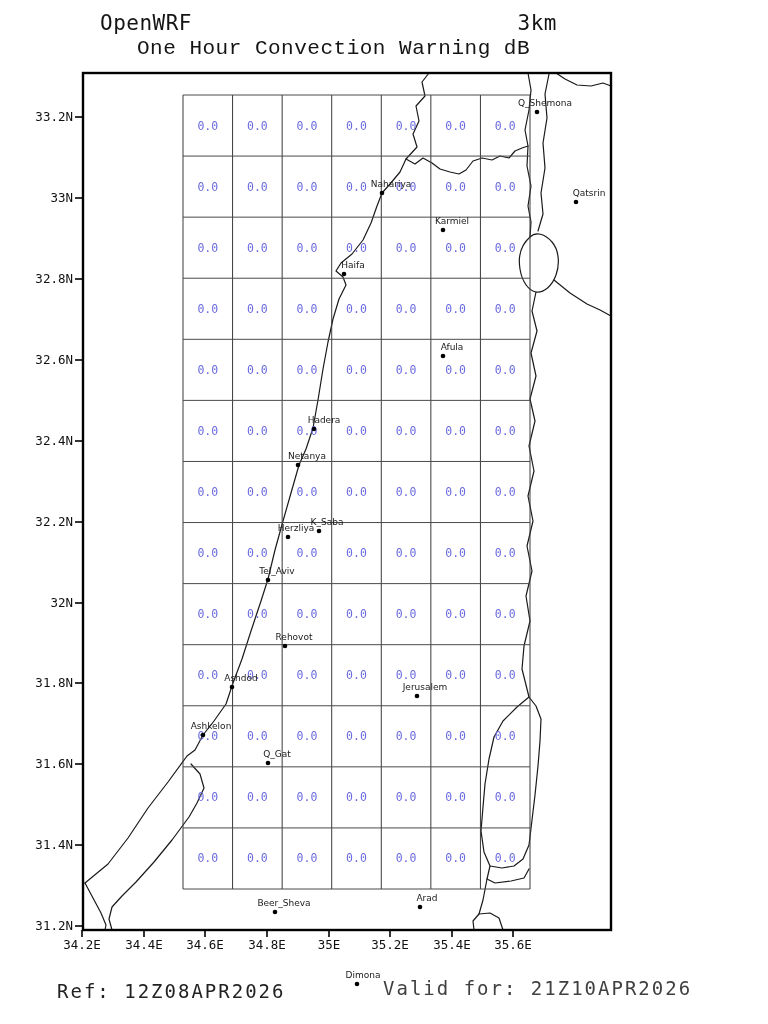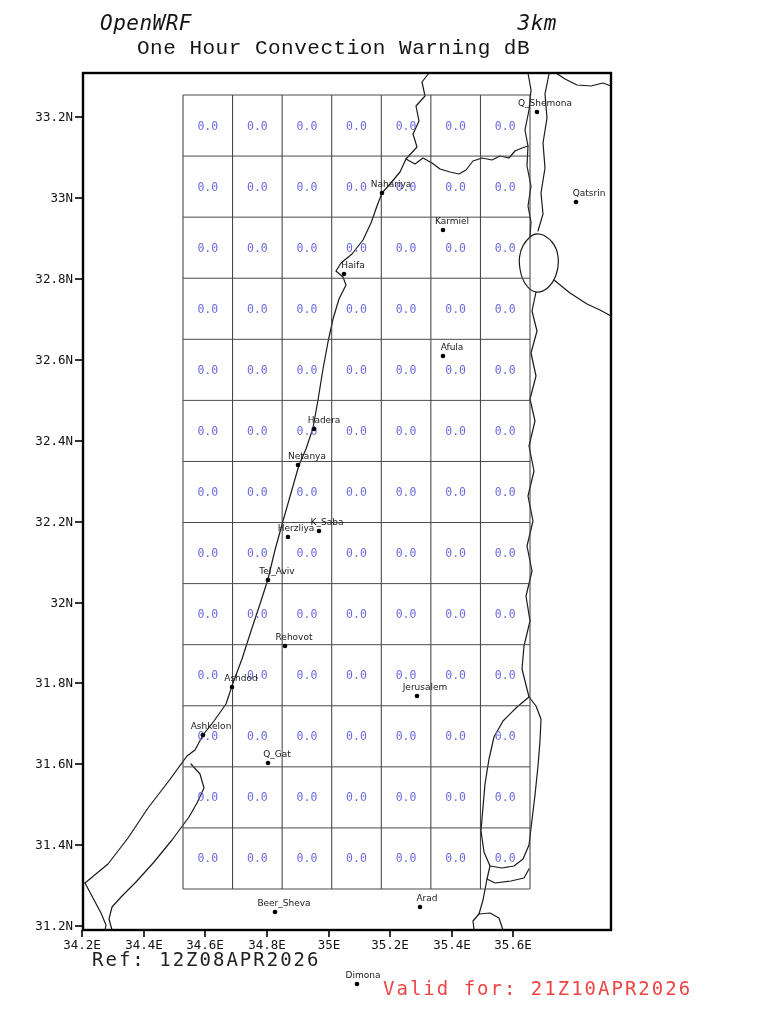--- a/index.html
+++ b/index.html
@@ -3,33 +3,33 @@
 <meta charset="utf-8">
 <style>
   html,body{margin:0;padding:0;background:#ffffff;}
   .page{
     position:relative;width:768px;height:1024px;background:#ffffff;overflow:hidden;
     font-family:"DejaVu Sans Mono", monospace;color:#111;
   }
   .title-line1{
     position:absolute;left:100px;top:11px;width:457px;
     display:flex;justify-content:space-between;
-    font-size:21px;letter-spacing:0.5px;white-space:pre;color:#151515;font-style:italic;
+    font-size:21px;letter-spacing:0.5px;white-space:pre;color:#151515;
   }
   .subtitle{
     position:absolute;left:137px;top:37px;
     font-size:21px;letter-spacing:0.5px;white-space:pre;color:#151515;font-family:Liberation Mono, monospace;
   }
   .footer-ref{
-    position:absolute;left:57px;top:948px;
-    font-size:19px;letter-spacing:2px;white-space:pre;color:#222;margin-left:35px;
+    position:absolute;left:57px;top:980px;
+    font-size:19px;letter-spacing:2px;white-space:pre;color:#222;
   }
   .footer-valid{
     position:absolute;left:383px;top:977px;
-    font-size:19px;letter-spacing:2px;white-space:pre;color:#ef4444;text-align:center;
+    font-size:19px;letter-spacing:2px;white-space:pre;color:#404040;text-align:center;
   }
   svg{position:absolute;left:0;top:0;}
   .geo{fill:none;stroke:#1a1a1a;stroke-width:1.2;stroke-linejoin:round;stroke-linecap:round;}
 </style>
 </head>
 <body>
 
 <div class="page">
 
   <div class="title-line1">

